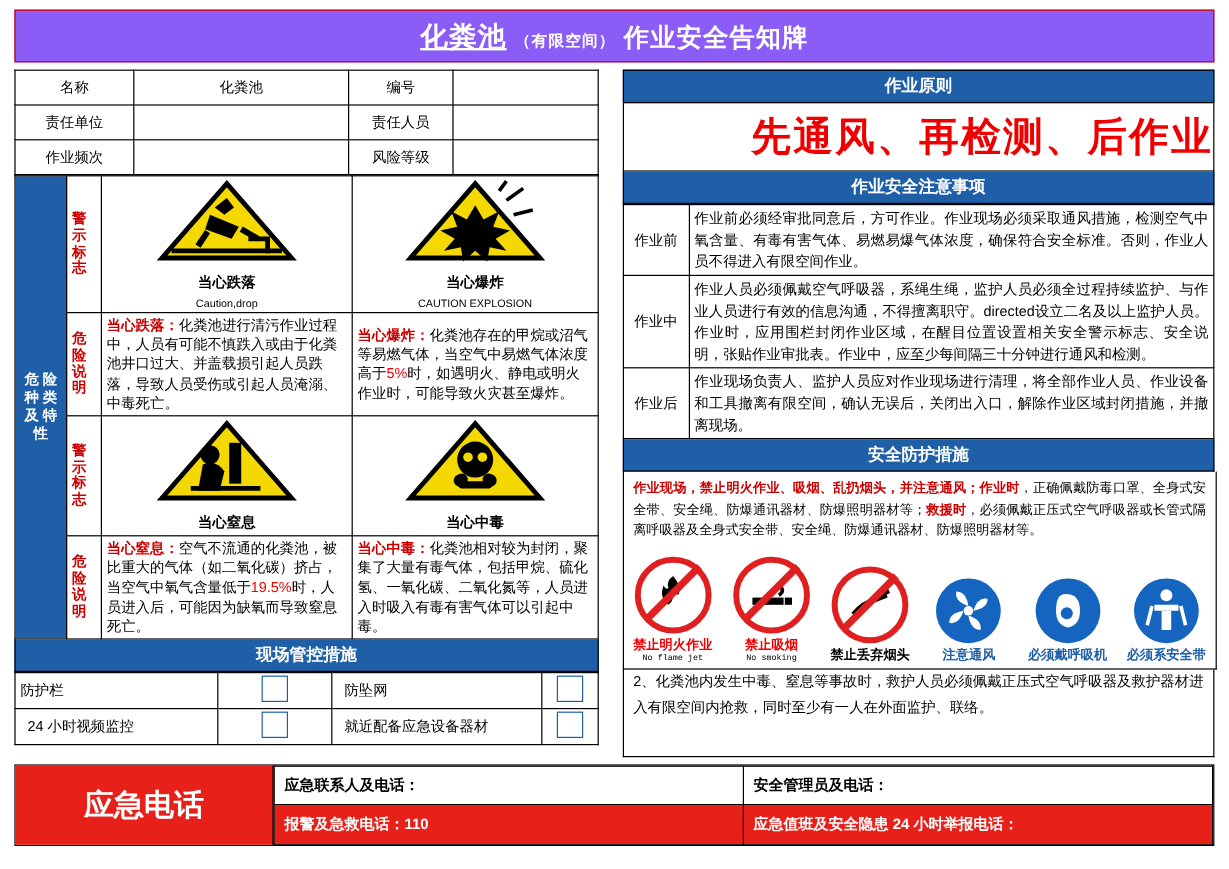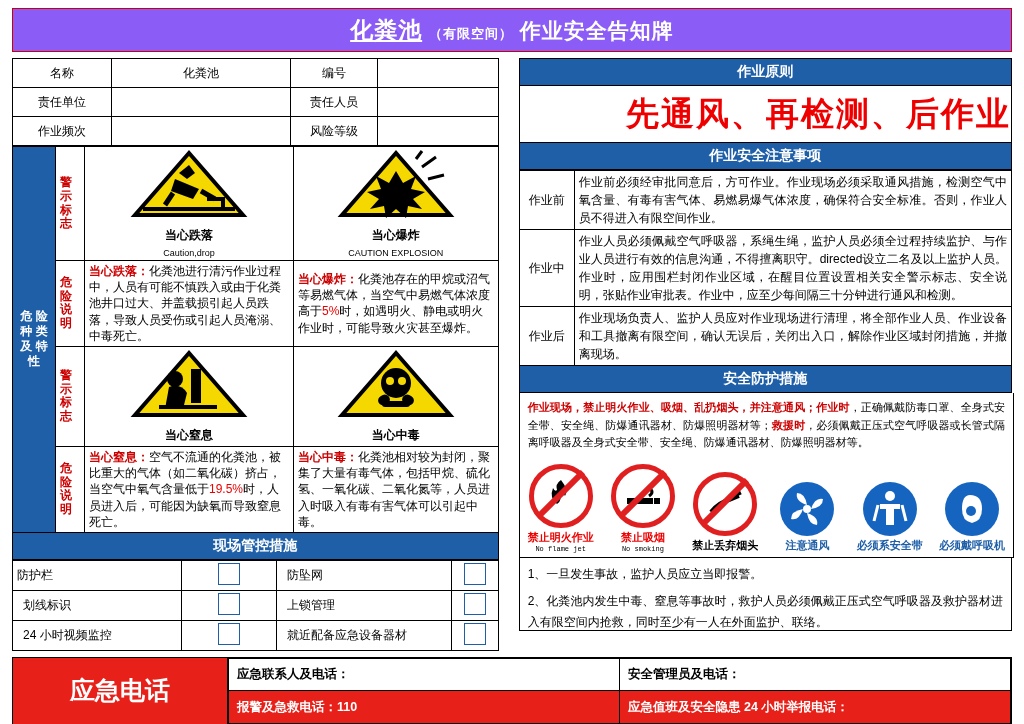--- a/index.html
+++ b/index.html
@@ -175,26 +175,20 @@
       <div class="blue-head" style="border-top:none">现场管控措施</div>
       <table class="t ctrl" style="border-top:none">
         <tbody>
             <tr>
           <td style="width:160px;">防护栏</td>
           <td class="ctr" style="width:86px"><span class="chk"></span></td>
           <td style="width:160px;padding-left:10px">防坠网</td>
           <td class="ctr"><span class="chk"></span></td>
         </tr>
         <tr>
-          <td style="padding-left:10px">划线标识</td>
-          <td class="ctr"><span class="chk"></span></td>
-          <td style="padding-left:10px">上锁管理</td>
-          <td class="ctr"><span class="chk"></span></td>
-        </tr>
-        <tr>
           <td style="padding-left:10px">24 小时视频监控</td>
           <td class="ctr"><span class="chk"></span></td>
           <td style="padding-left:10px">就近配备应急设备器材</td>
           <td class="ctr"><span class="chk"></span></td>
         </tr>
       </tbody>
         </table>
     </div>
 
     <div class="right-col">
@@ -264,42 +258,41 @@
                 <path d="M26 22 q12 -2 12 -10 q-8 -2 -12 10 z" fill="#fff"></path>
                 <path d="M22 26 q2 12 10 12 q2 -8 -10 -12 z" fill="#fff"></path>
                 <path d="M18 22 q-12 2 -12 10 q8 2 12 -10 z" fill="#fff"></path>
               </svg>
             </div>
             <div class="cap blue">注意通风</div>
           </div>
           <div class="ppe">
             <div class="circ mand">
               <svg width="44" height="44" viewBox="0 0 44 44" style="position:absolute;left:5px;top:5px">
+                <path d="M20 8 q12 0 12 14 q0 12 -10 14 q-10 -2 -10 -14 q0 -14 8 -14 z" fill="#fff"></path>
+                <circle cx="21" cy="24" r="5" fill="#1565c0"></circle>
+              </svg>
+            </div>
+            <div class="cap blue">必须戴呼吸机</div>
+          </div>
+          <div class="ppe">
+            <div class="circ mand">
+              <svg width="44" height="44" viewBox="0 0 44 44" style="position:absolute;left:5px;top:5px">
                 <circle cx="22" cy="9" r="5" fill="#fff"></circle>
                 <path d="M12 17 h20 v5 h-20 z" fill="#fff"></path>
                 <path d="M18 22 h8 v16 h-8 z" fill="#fff"></path>
                 <path d="M10 18 l-4 16 M34 18 l4 16" stroke="#fff" stroke-width="3"></path>
               </svg>
             </div>
             <div class="cap blue">必须系安全带</div>
           </div>
-          <div class="ppe">
-            <div class="circ mand">
-              <svg width="44" height="44" viewBox="0 0 44 44" style="position:absolute;left:5px;top:5px">
-                <path d="M20 8 q12 0 12 14 q0 12 -10 14 q-10 -2 -10 -14 q0 -14 8 -14 z" fill="#fff"></path>
-                <circle cx="21" cy="24" r="5" fill="#1565c0"></circle>
-              </svg>
-            </div>
-            <div class="cap blue">必须戴呼吸机</div>
-          </div>
         </div>
       </div>
 
       <div style="border:1px solid #000;border-top:none;height:72px">
-        <div class="resc">1、一旦发生事故，监护人员应立当即报警。</div>
         <div class="resc" style="padding-top:0">2、化粪池内发生中毒、窒息等事故时，救护人员必须佩戴正压式空气呼吸器及救护器材进入有限空间内抢救，同时至少有一人在外面监护、联络。</div>
       </div>
     </div>
   </div>
 
   <div class="foot">
     <div class="foot-l">应急电话</div>
     <div class="foot-r">
       <table>
         <tbody>

